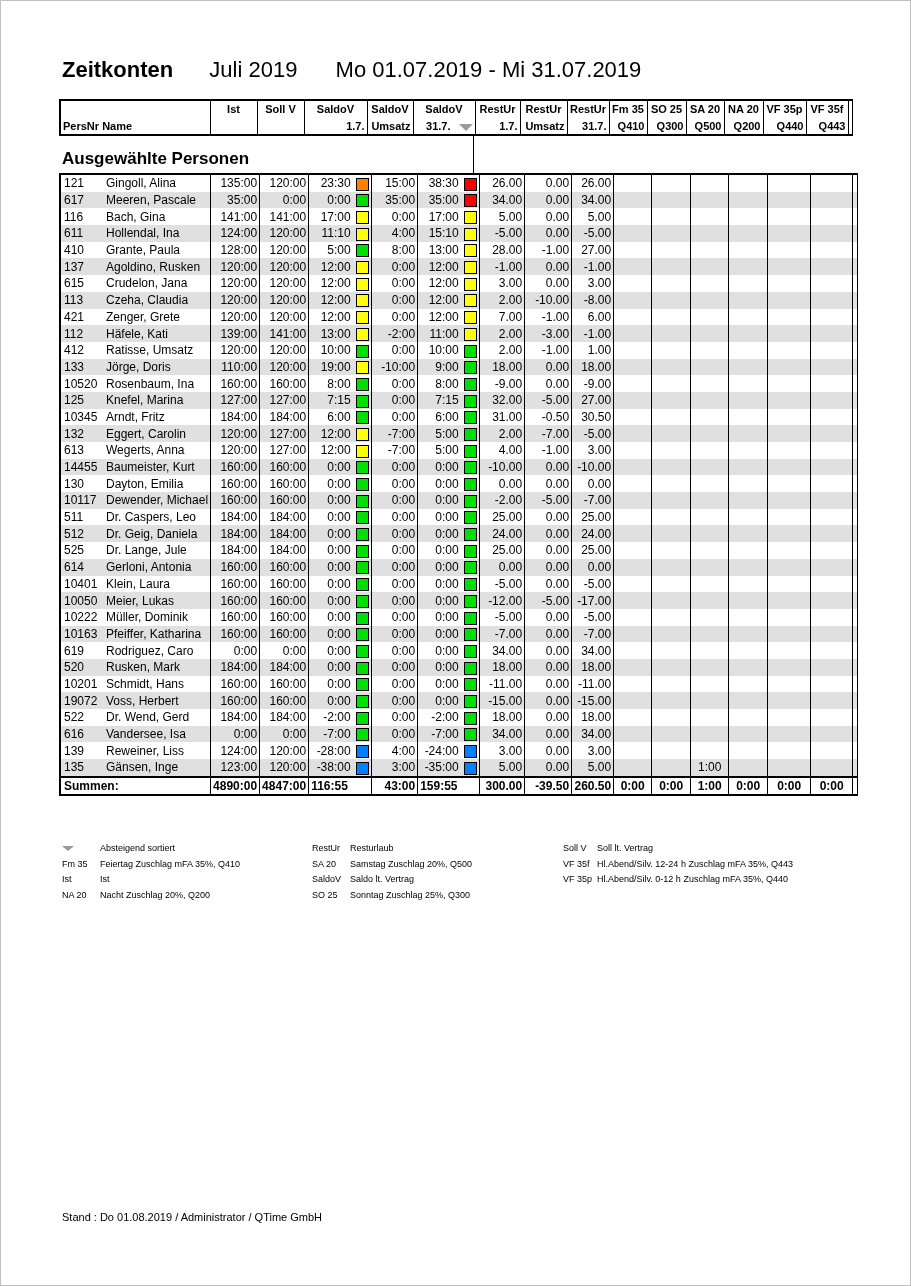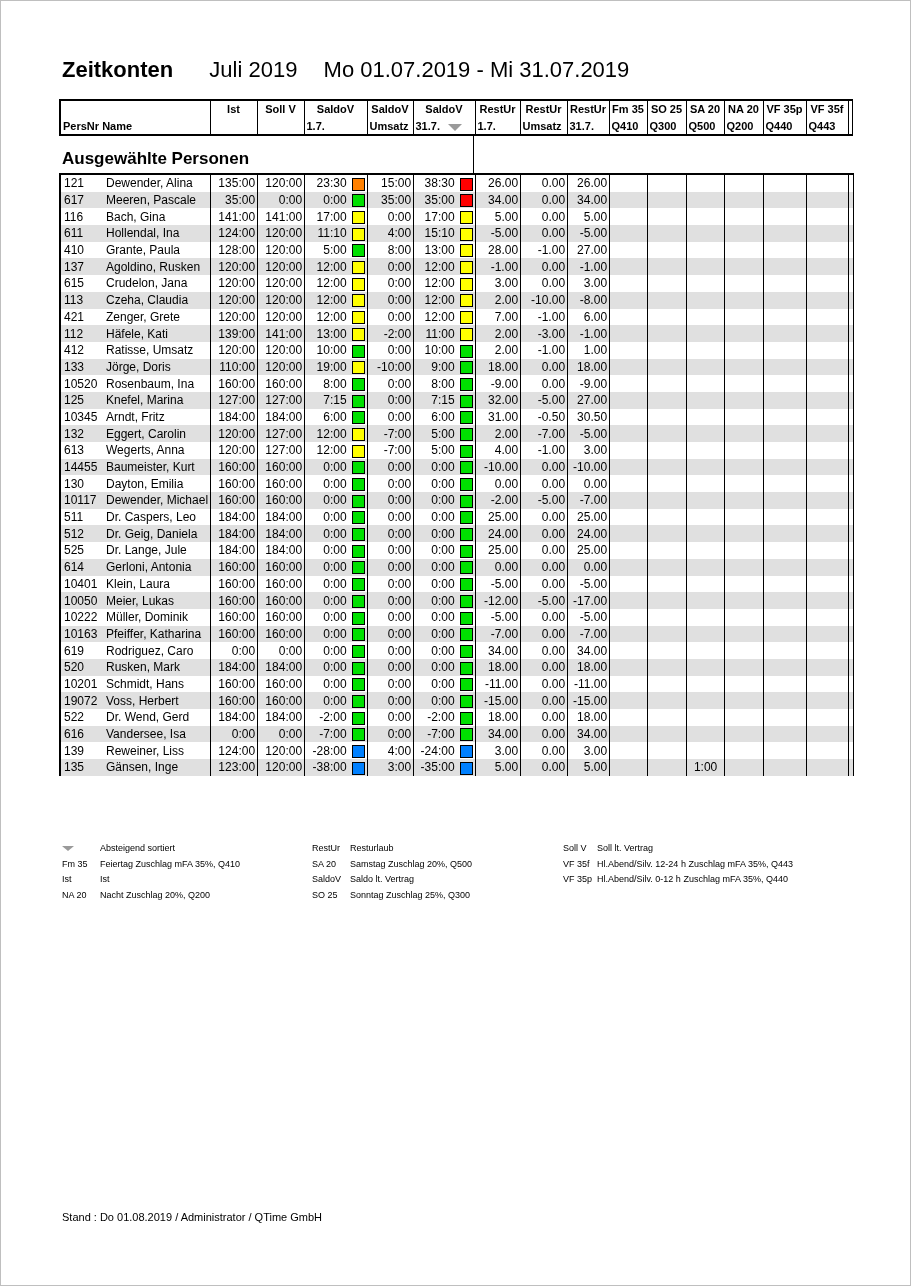--- a/index.html
+++ b/index.html
@@ -7,26 +7,26 @@
     width: 911px; height: 1286px; background: #ffffff;
     font-family: "Liberation Sans", sans-serif; color: #000;
     position: relative; overflow: hidden;
   }
   .page-border {
     position: absolute; left: 0; top: 0; width: 909px; height: 1284px;
     border: 1px solid #bfbfbf;
   }
   .title-row { position: absolute; left: 62px; top: 57px; font-size: 22px; white-space: nowrap; }
   .title-row .t-main { font-weight: bold; margin-right: 30px; }
-  .title-row .t-month { margin-right: 20px; }
+  .title-row .t-month { margin-right: 32px; }
   table { border-collapse: collapse; position: absolute; table-layout: fixed; }
   .hdr { left: 59px; top: 99px; font-size: 11px; font-weight: bold; }
   .hdr td { border: 1px solid #000; border-top-width: 2px; border-bottom-width: 2px; height: 33px; padding: 0 2px; vertical-align: top; }
   .hdr td .l1 { display: block; text-align: center; height: 17px; line-height: 16px; }
-  .hdr td .l2 { display: block; text-align: left; height: 16px; line-height: 16px; }
+  .hdr td .l2 { display: block; text-align: right; height: 16px; line-height: 16px; }
   .hdr td.first { border-left-width: 2px; vertical-align: bottom; text-align: left; margin-top: 36px; }
   .hdr td.first .l2 { text-align: left; }
   .hdr td.last-narrow { padding: 0; }
   .sort-tri {
     display: inline-block; width: 0; height: 0; margin-left: 8px; vertical-align: middle;
     border-left: 7px solid transparent; border-right: 7px solid transparent; border-top: 7px solid #9a9a9a;
   }
   .section-title { position: absolute; left: 62px; top: 149px; font-size: 17px; font-weight: bold; }
   .section-line { position: absolute; left: 473px; top: 136px; width: 1px; height: 37px; background: #000; }
   .body-tbl { left: 59px; top: 173px; font-size: 12px; }
@@ -165,21 +165,21 @@
       <col style="width:39px">
       <col style="width:38px">
       <col style="width:39px">
       <col style="width:43px">
       <col style="width:42px">
       <col style="width:4px">
   </colgroup>
   <tbody id="tbody">
       <tr class="first-row">
         <td class="nr">121</td>
-        <td class="nm">Dewender, Alina</td>
+        <td class="nm">Gingoll, Alina</td>
         <td class="num">135:00</td>
         <td class="num">120:00</td>
         <td class="val">23:30</td>
         <td class="box"><span class="sq" style="background: rgb(255, 128, 0);"></span></td>
         <td class="num">15:00</td>
         <td class="val">38:30</td>
         <td class="box"><span class="sq" style="background: rgb(255, 0, 0);"></span></td>
         <td class="num">26.00</td>
         <td class="num">0.00</td>
         <td class="num">26.00</td>
@@ -917,20 +917,38 @@
         <td class="box"><span class="sq" style="background: rgb(0, 128, 255);"></span></td>
         <td class="num">5.00</td>
         <td class="num">0.00</td>
         <td class="num">5.00</td>
         <td class="blank"></td>
         <td class="blank"></td>
         <td class="num" style="text-align: center;">1:00</td>
         <td class="blank"></td>
         <td class="blank"></td>
         <td class="blank"></td>
+        <td class="blank"></td>
+      </tr>
+      <tr class="sum">
+        <td class="nr" colspan="2" style="border-right: 1px solid rgb(0, 0, 0);">Summen:</td>
+        <td class="num">4890:00</td>
+        <td class="num">4847:00</td>
+        <td colspan="2">116:55</td>
+        <td class="num">43:00</td>
+        <td colspan="2">159:55</td>
+        <td class="num">300.00</td>
+        <td class="num">-39.50</td>
+        <td class="num">260.50</td>
+        <td class="center">0:00</td>
+        <td class="center">0:00</td>
+        <td class="center">1:00</td>
+        <td class="center">0:00</td>
+        <td class="center">0:00</td>
+        <td class="center">0:00</td>
         <td class="blank"></td>
       </tr>
     </tbody>
 </table>
 
 <div class="legend" style="left:62px; top:841px;" id="legend1">
     <div class="row"><span class="abbr" style="width: 38px;"><span class="sort-tri" style="margin-left: 0px; border-left-width: 6px; border-right-width: 6px; border-top-width: 5px;"></span></span><span>Absteigend sortiert</span></div>
     <div class="row"><span class="abbr" style="width: 38px;">Fm 35</span><span>Feiertag Zuschlag mFA  35%, Q410</span></div>
     <div class="row"><span class="abbr" style="width: 38px;">Ist</span><span>Ist</span></div>
     <div class="row"><span class="abbr" style="width: 38px;">NA 20</span><span>Nacht Zuschlag 20%, Q200</span></div>

